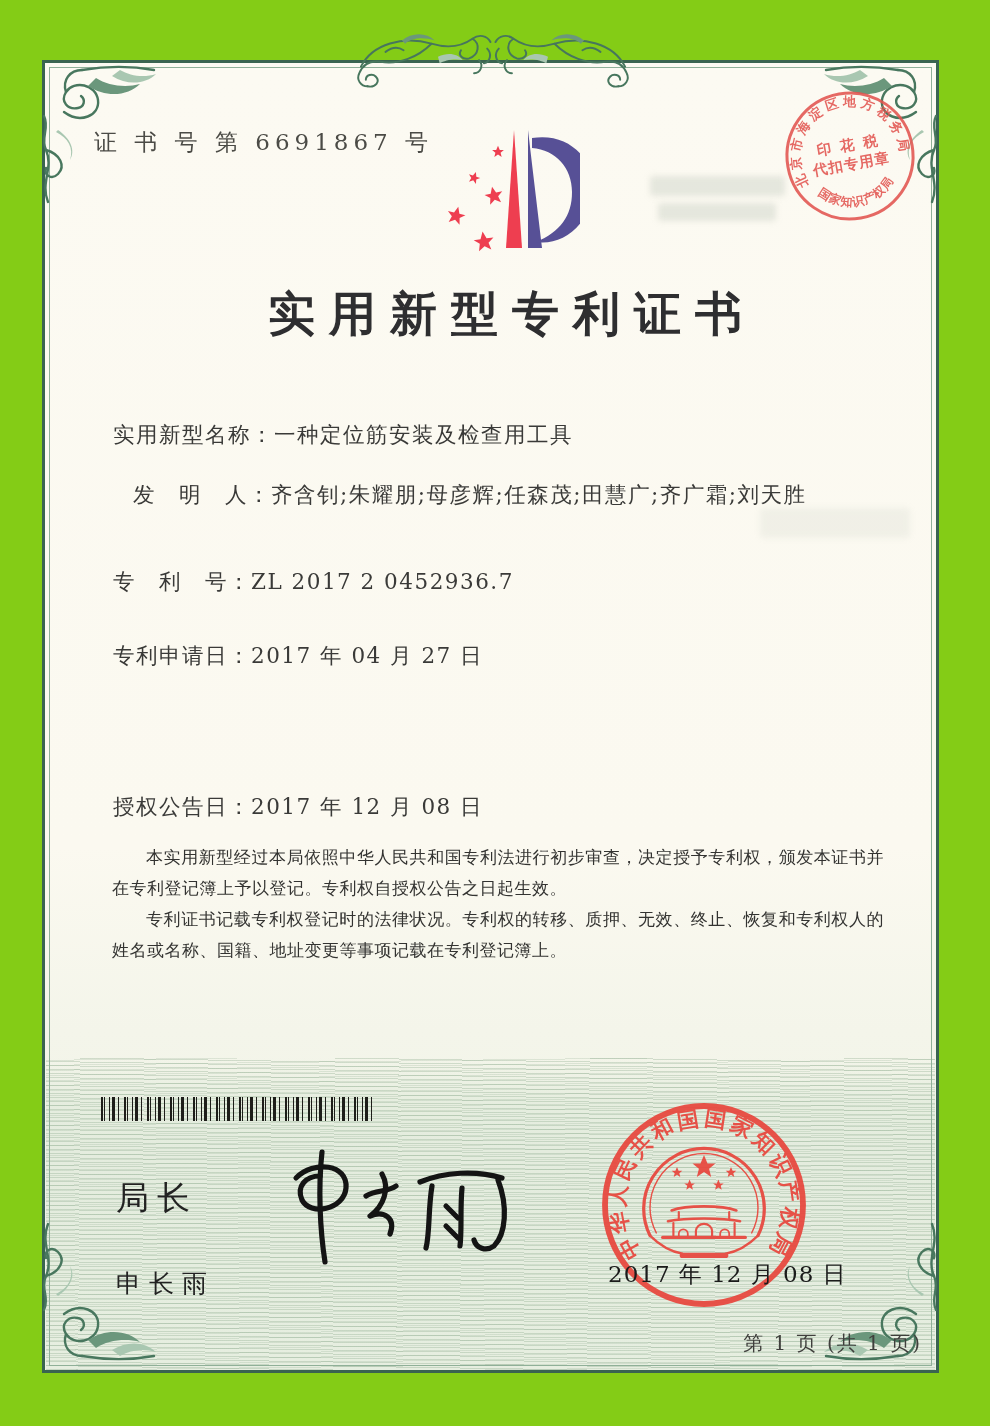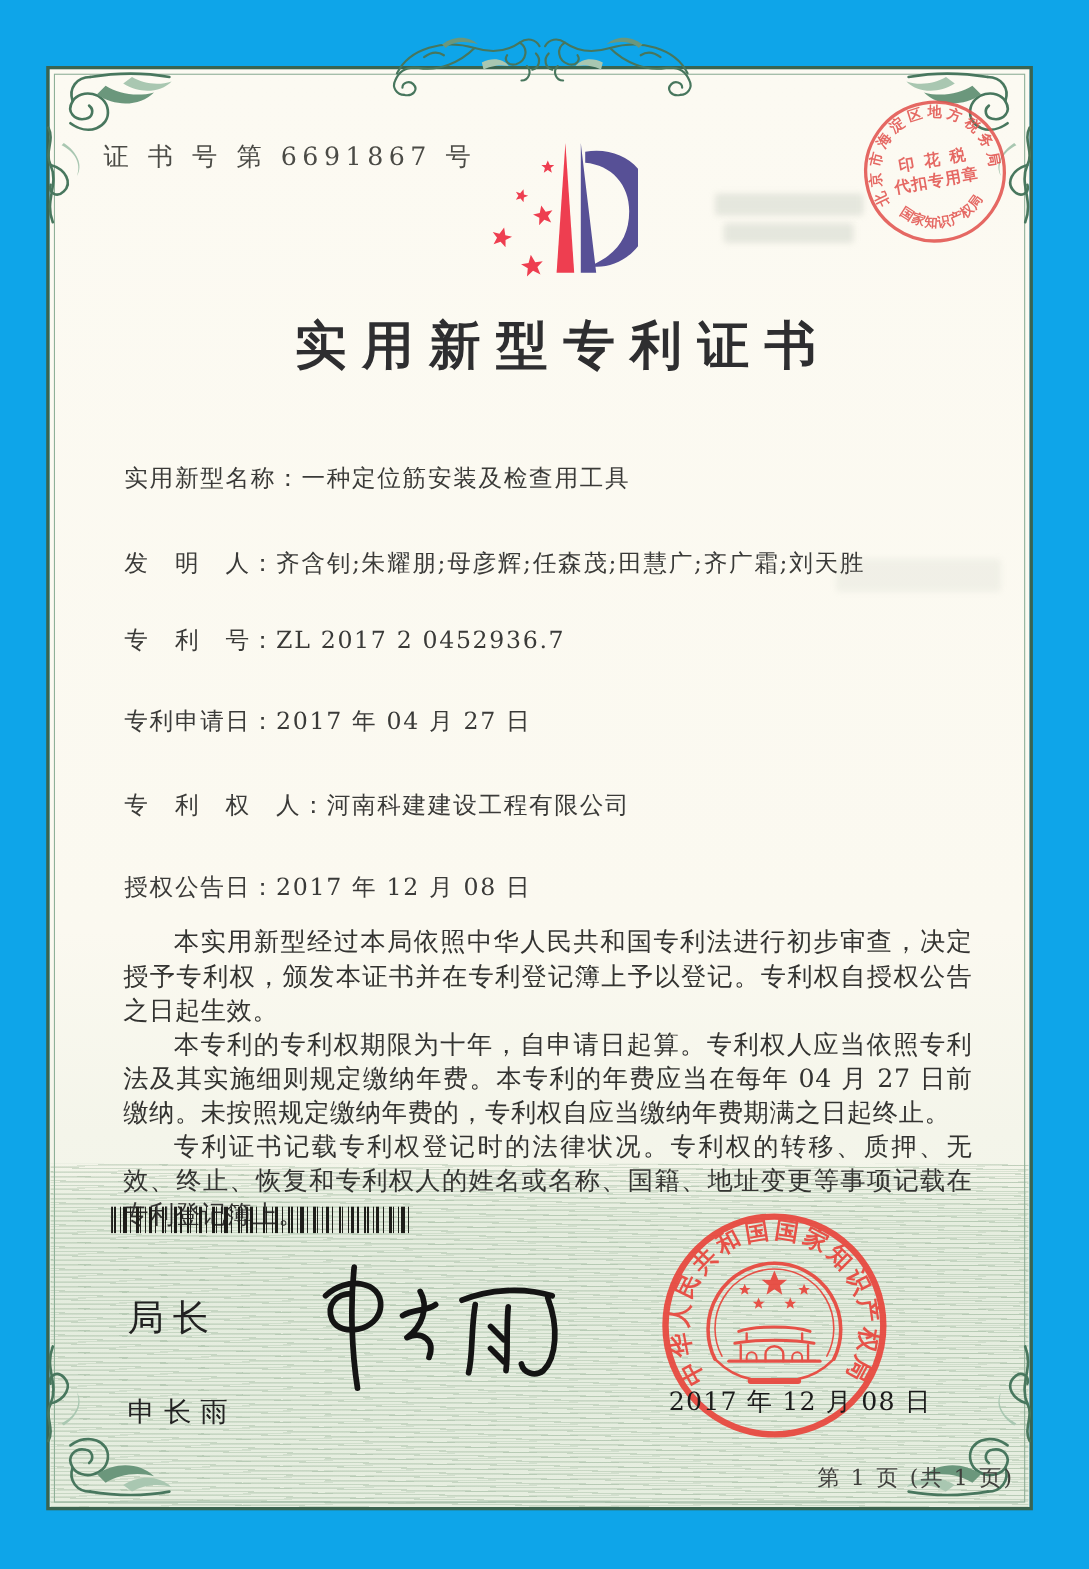--- a/index.html
+++ b/index.html
@@ -1,18 +1,18 @@
 <!DOCTYPE html>
 <html><head>
 <meta charset="utf-8">
 <style>
   html,body{margin:0;padding:0;background:#ffffff;}
   .page{
     position:relative;width:990px;height:1426px;overflow:hidden;
-    background:#0ea5e9;
+    background:#84cc16;
     font-family:"DejaVu Serif","Liberation Serif",serif;
   }
   .abs{position:absolute;}
   
   .paper{
     left:45px;top:62px;width:891px;height:1308px;
     background:linear-gradient(180deg,#fcfaf2 0%,#fbf9f0 60%,#f4f5ea 74%,#edf2e5 100%);
   }
   .guilloche{
     left:46px;top:1058px;width:889px;height:312px;
@@ -34,23 +34,23 @@
     left:94px;top:127px;font-size:23px;letter-spacing:5px;color:#4b4b46;white-space:nowrap;
   }
   .logo{left:410px;top:124px;width:170px;height:146px;}
   .title{
     left:17px;top:283px;width:990px;text-align:center;
     font-size:47px;font-weight:600;letter-spacing:14px;color:#2e2e30;white-space:nowrap;
   }
   .field{
     left:113px;font-size:21.5px;color:#3a3a38;letter-spacing:1.5px;white-space:nowrap;
   }
-  .f0{top:420px;} .f1{top:497px;} .f2{top:567px;} .f3{top:641px;} .f4{top:717px;} .f5{top:792px;}
+  .f0{top:420px;} .f1{top:480px;margin-left:20px;} .f2{top:567px;} .f3{top:641px;} .f4{top:717px;} .f5{top:792px;}
   .body-text{
-    left:112px;top:842px;width:772px;font-size:23px;line-height:31px;
+    left:112px;top:842px;width:772px;font-size:17px;line-height:31px;
     color:#333331;text-align:justify;letter-spacing:.5px;
   }
   .body-text p{margin:0;text-indent:2em;}
   .barcode{
     left:101px;top:1097px;width:273px;height:24px;
     background:
       repeating-linear-gradient(90deg,#1e1e1a 0 2px,transparent 2px 3px,#1e1e1a 3px 4px,transparent 4px 8px,#1e1e1a 8px 9px,transparent 9px 11px,#1e1e1a 11px 14px,transparent 14px 17px,#1e1e1a 17px 18px,transparent 18px 23px);
   }
   .signer-title{left:116px;top:1176px;font-size:33px;letter-spacing:8px;color:#222;
     font-family:"DejaVu Sans","Liberation Sans",sans-serif;white-space:nowrap;}
@@ -133,26 +133,24 @@
     <use href="#lstar" transform="translate(46,92) scale(0.95) rotate(14)" fill="#ee3e50"></use>
     <use href="#lstar" transform="translate(74,118) scale(1.05) rotate(-8)" fill="#ee3e50"></use>
   </svg>
 
   <div class="abs title">实用新型专利证书</div>
 
   <div class="abs field f0"><span>实用新型名称：</span><span>一种定位筋安装及检查用工具</span></div>
   <div class="abs field f1"><span>发　明　人：</span><span>齐含钊;朱耀朋;母彦辉;任森茂;田慧广;齐广霜;刘天胜</span></div>
   <div class="abs field f2"><span>专　利　号：</span><span>ZL 2017 2 0452936.7</span></div>
   <div class="abs field f3"><span>专利申请日：</span><span>2017 年 04 月 27 日</span></div>
-  <div class="abs field f4"><span>专　利　权　人：</span><span>河南科建建设工程有限公司</span></div>
   <div class="abs field f5"><span>授权公告日：</span><span>2017 年 12 月 08 日</span></div>
 
   <div class="abs body-text">
     <p>本实用新型经过本局依照中华人民共和国专利法进行初步审查，决定授予专利权，颁发本证书并在专利登记簿上予以登记。专利权自授权公告之日起生效。</p>
-    <p>本专利的专利权期限为十年，自申请日起算。专利权人应当依照专利法及其实施细则规定缴纳年费。本专利的年费应当在每年 04 月 27 日前缴纳。未按照规定缴纳年费的，专利权自应当缴纳年费期满之日起终止。</p>
     <p>专利证书记载专利权登记时的法律状况。专利权的转移、质押、无效、终止、恢复和专利权人的姓名或名称、国籍、地址变更等事项记载在专利登记簿上。</p>
   </div>
 
   <div class="abs barcode"></div>
 
   <div class="abs signer-title">局长</div>
   <div class="abs signer-name">申长雨</div>
 
   <svg class="abs autograph" viewBox="0 0 262 120" aria-hidden="true">
     <g stroke="#141414" stroke-width="5.2" fill="none" stroke-linecap="round" stroke-linejoin="round">

